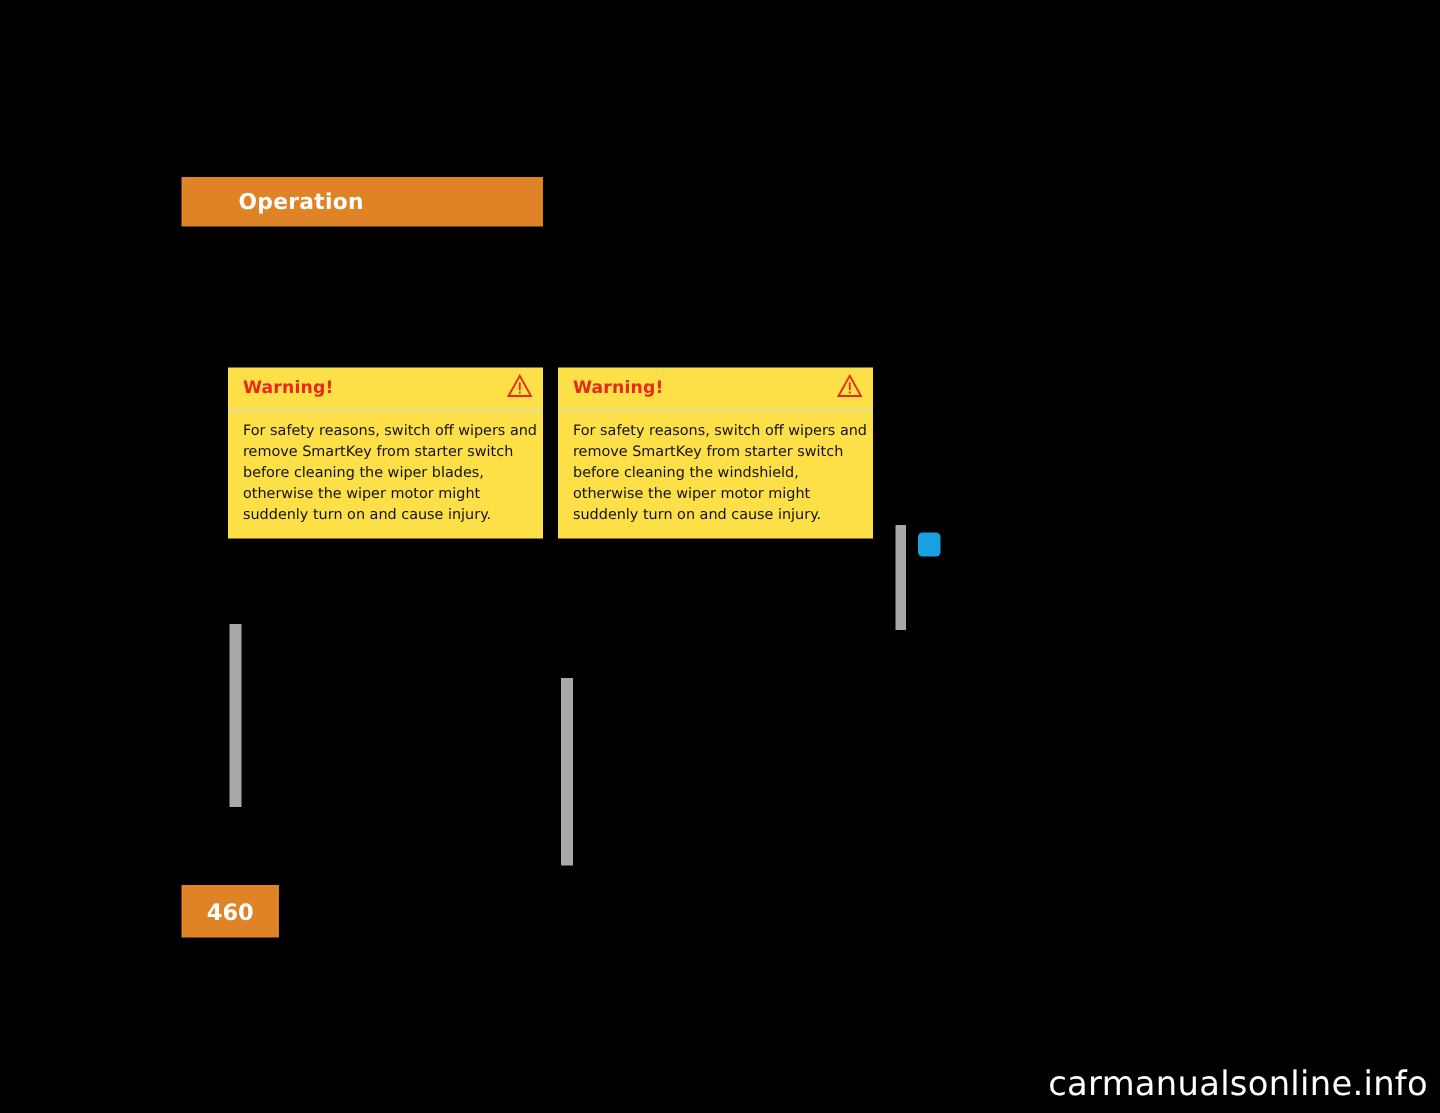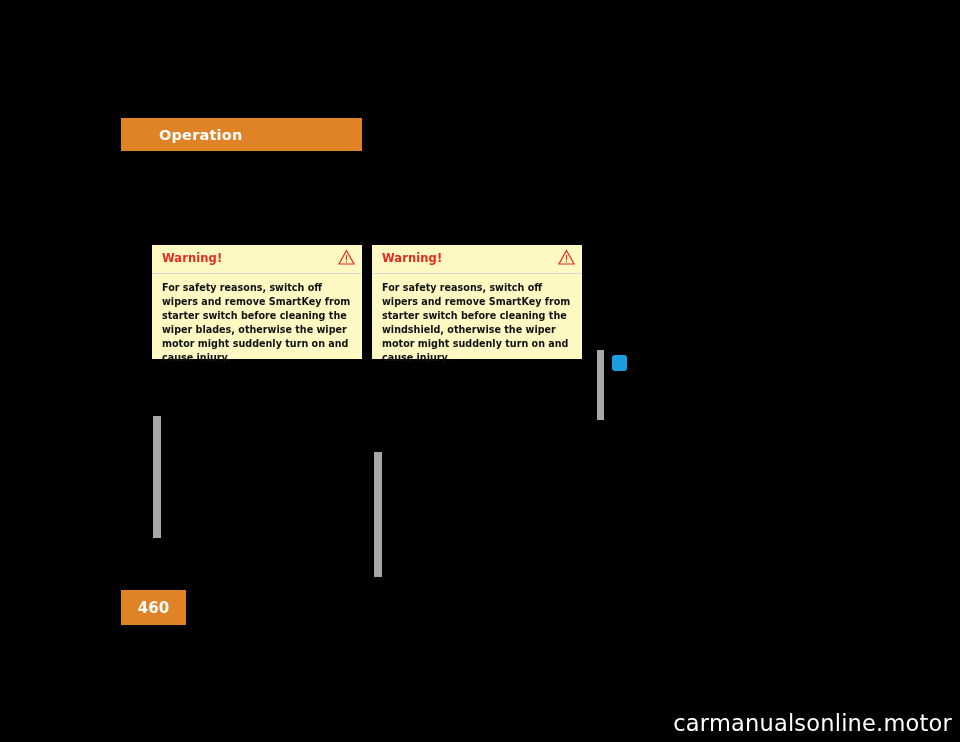--- a/index.html
+++ b/index.html
@@ -30,21 +30,21 @@
     color: #ffffff;
     font-size: 14.5px;
     font-weight: bold;
     margin-left: 38px;
     letter-spacing: 0.2px;
   }
 
   
   .warn-box {
     position: absolute;
-    background: #fef9c3;
+    background: #fde047;
     box-sizing: border-box;
   }
   .warn-box.left  { left: 152px; top: 245px; width: 210px; height: 114px; }
   .warn-box.right { left: 372px; top: 245px; width: 210px; height: 114px; }
 
   .warn-head {
     position: relative;
     height: 28px;
     border-bottom: 1px solid #d9d9d9;
   }
@@ -62,21 +62,20 @@
     right: 7px;
     top: 4px;
     width: 17px;
     height: 17px;
   }
   .warn-body {
     padding: 7px 4px 0 10px;
     color: #111111;
     font-size: 9.6px;
     line-height: 14px;
-    font-weight: bold;
   }
 
   
   .grey-bar {
     position: absolute;
     background: #a8a8a8;
   }
   .grey-bar.b1 { left: 153px; top: 416px; width: 8px;  height: 122px; }
   .grey-bar.b2 { left: 374px; top: 452px; width: 8px;  height: 125px; }
   .grey-bar.b3 { left: 597px; top: 350px; width: 7px;  height: 70px;  }
@@ -159,13 +158,13 @@
 <div class="grey-bar b1"></div>
 <div class="grey-bar b2"></div>
 <div class="grey-bar b3"></div>
 
 <div class="blue-dot"></div>
 
 <div class="page-tab">
   <span class="page-num">460</span>
 </div>
 
-<div class="watermark">carmanualsonline.motor</div>
+<div class="watermark">carmanualsonline.info</div>
 
 </body></html>

